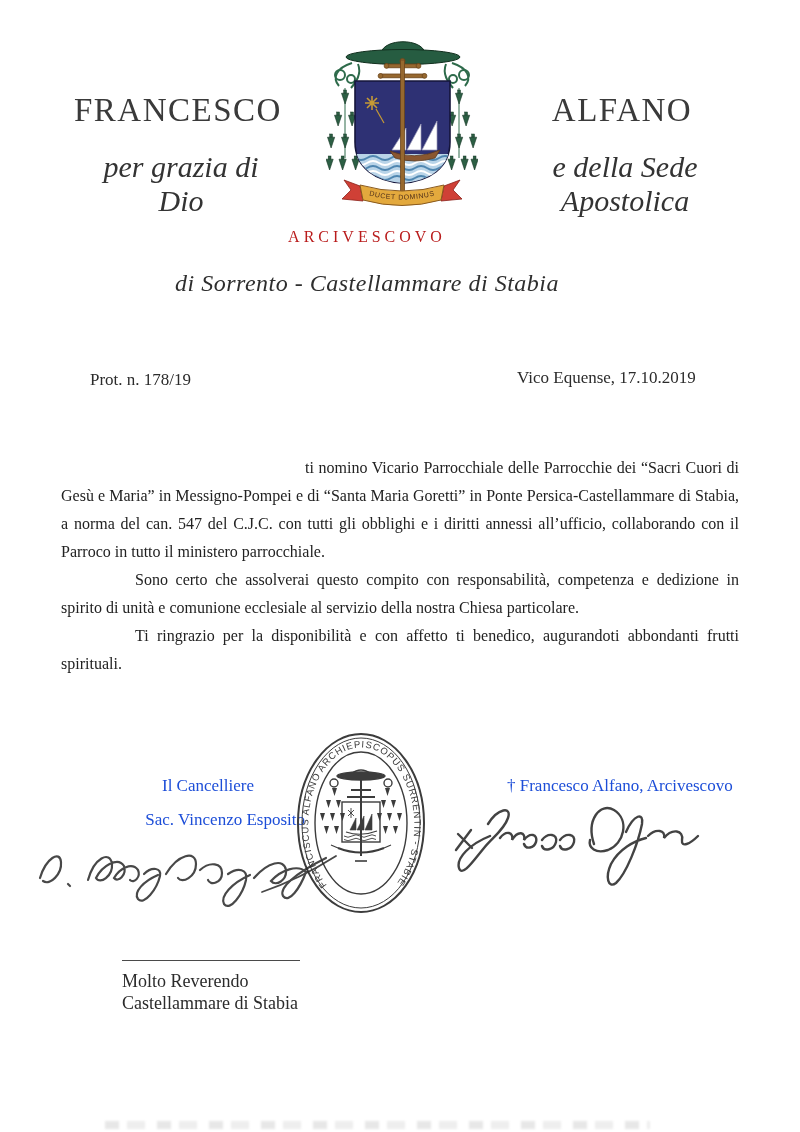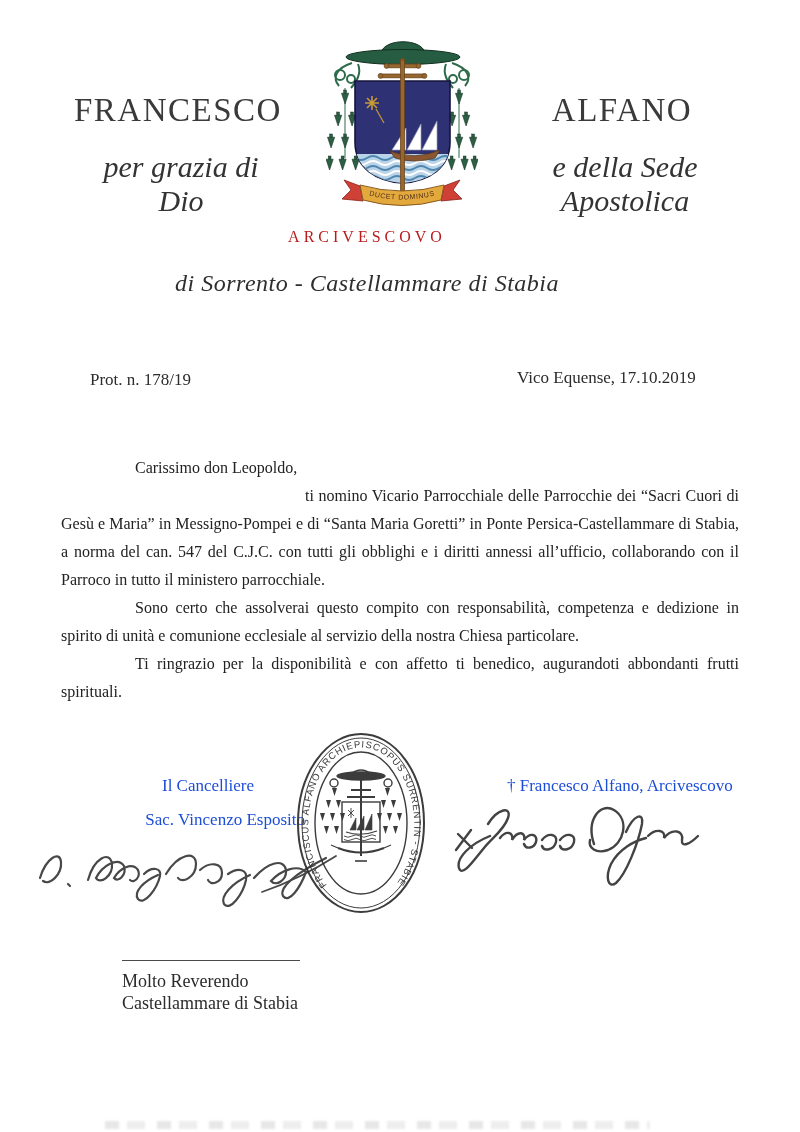--- a/index.html
+++ b/index.html
@@ -145,21 +145,20 @@
     </svg>
   </div>
 
   <div class="abs arctitle" style="left:0;top:228px;width:734px;">ARCIVESCOVO</div>
   <div class="abs seeline" style="left:0;top:270px;width:734px;">di Sorrento - Castellammare di Stabia</div>
 
   <div class="abs metatext" style="left:90px;top:370px;">Prot. n. 178/19</div>
   <div class="abs metatext" style="left:508px;top:368px;margin-left:9px;">Vico Equense, 17.10.2019</div>
 
   <div class="abs body-text" style="left:61px;top:454px;">
-    <p class="ind-small">Carissimo don Leopoldo,</p>
     <p class="ind-big">ti nomino Vicario Parrocchiale delle Parrocchie dei “Sacri Cuori di Gesù e Maria” in Messigno-Pompei e di “Santa Maria Goretti” in Ponte Persica-Castellammare di Stabia, a norma del can. 547 del C.J.C. con tutti gli obblighi e i diritti annessi all’ufficio, collaborando con il Parroco in tutto il ministero parrocchiale.</p>
     <p class="ind-small">Sono certo che assolverai questo compito con responsabilità, competenza e dedizione in spirito di unità e comunione ecclesiale al servizio della nostra Chiesa particolare.</p>
     <p class="ind-small">Ti ringrazio per la disponibilità e con affetto ti benedico, augurandoti abbondanti frutti spirituali.</p>
   </div>
 
   <div class="abs sigline center" style="left:128px;top:776px;width:160px;">Il Cancelliere</div>
   <div class="abs sigline center" style="left:115px;top:810px;width:190px;text-align:right;">Sac. Vincenzo Esposito</div>
   <div class="abs sigline" style="left:462px;top:776px;margin-left:45px;">† Francesco Alfano, Arcivescovo</div>
 
   <div class="abs" style="left:294px;top:730px;">

